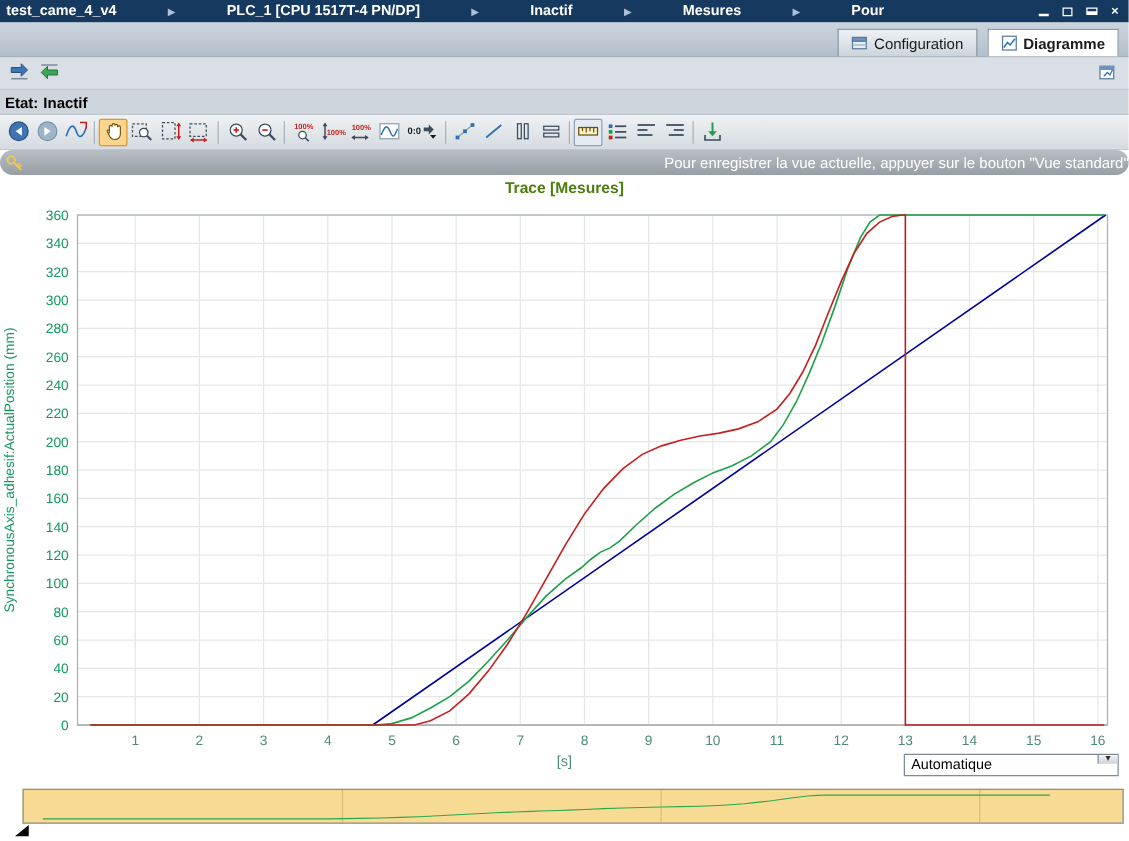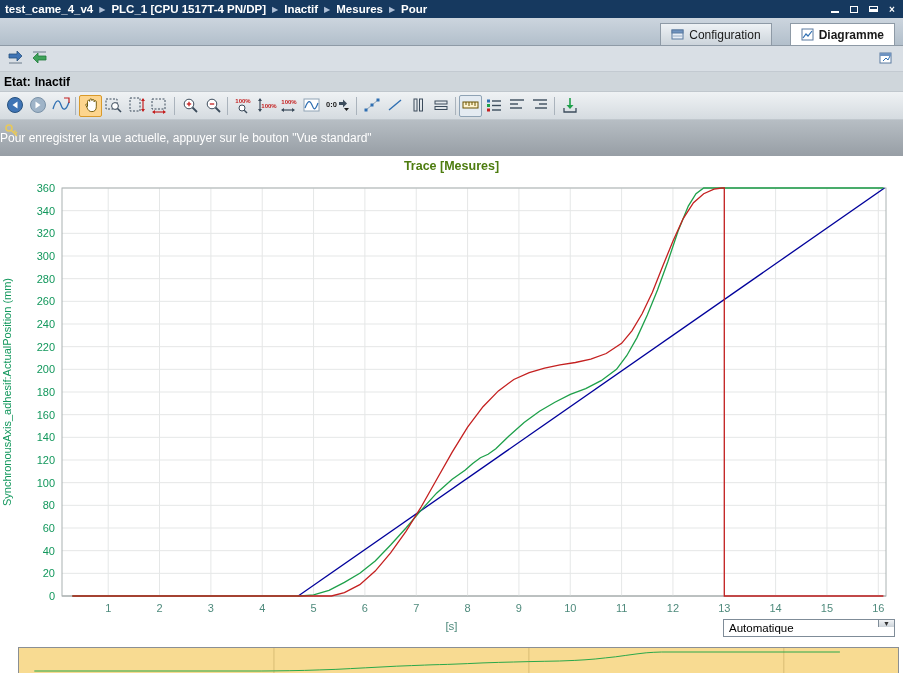--- a/index.html
+++ b/index.html
@@ -1,36 +1,36 @@
 <!DOCTYPE html>
 <html><head>
 <meta charset="utf-8">
 <style>
   *{box-sizing:border-box;margin:0;padding:0}
   html,body{width:903px;height:673px;overflow:hidden;background:#fff;
     font-family:"Liberation Sans","DejaVu Sans",sans-serif;}
 
   
   .breadcrumb{height:18px;background:#16395f;display:flex;align-items:center;
-    color:#fff;font-size:11.5px;font-weight:bold;padding:0 5px;}
+    color:#fff;font-size:11.5px;font-weight:bold;padding:0 5px;gap:35px;}
   .crumb{cursor:default;white-space:nowrap}
   .crumb-sep{color:#aebfd6;font-size:8px;margin:0 6px}
   .win-controls{margin-left:auto;display:flex;align-items:center;gap:7px}
   .wc{width:12px;height:12px;display:flex;align-items:center;justify-content:center;color:#fff;font-size:10px}
   .wc .bar{width:8px;height:2px;background:#fff;margin-top:6px}
   .wc .sq{width:8px;height:7px;border:1px solid #fff}
   .wc .dock{width:9px;height:6px;border:1px solid #fff;border-bottom-width:3px}
 
   
   .tabrow{height:28px;background:linear-gradient(#ccd5de,#b2bfcb);
     display:flex;align-items:flex-end;justify-content:flex-end;
     padding-right:8px;border-bottom:1px solid #8e9aa6;}
   .tab{height:22px;display:flex;align-items:center;gap:5px;padding:0 10px;
     font-size:12px;color:#1a1a1a;border:1px solid #8e9aa6;border-bottom:none;
-    background:linear-gradient(#eef2f5,#ccd4db);margin-left:18px;cursor:default}
+    background:linear-gradient(#eef2f5,#ccd4db);margin-left:8px;cursor:default}
   .tab.active{background:#fff;font-weight:bold}
 
   
   .toolbar2{height:26px;background:#d9dfe5;display:flex;align-items:center;
     padding:0 4px;border-bottom:1px solid #c3cad1;position:relative;}
   .toolbar2 .right-btn{position:absolute;right:6px;top:3px}
 
   
   .statusrow{height:20px;background:#cfd6db;display:flex;align-items:center;
     font-size:12px;font-weight:bold;color:#000;padding-left:4px;
@@ -40,22 +40,22 @@
   
   .toolbar{height:28px;background:linear-gradient(#eff2f4,#d5dbe0);
     display:flex;align-items:center;padding:0 3px;border-bottom:1px solid #c0c7cd;}
   .tbtn{min-width:23px;height:22px;display:flex;justify-content:center;
     border:1px solid transparent;border-radius:2px;cursor:default}
   .tbtn.pressed{background:#fdd58e;border-color:#d99a2b}
   .tbtn.outlined{background:#e4ebf2;border-color:#8fa3b5}
   .tsep{width:1px;height:18px;background:#aab3bc;margin:0 3px}
 
   
-  .infobar{height:36px;background:linear-gradient(#b7bec4,#979ea5);color:#fff;
-    font-size:12px;display:flex;align-items:center;justify-content:flex-start;position:relative;}
+  .infobar{height:20px;background:linear-gradient(#b7bec4,#979ea5);color:#fff;
+    font-size:12px;display:flex;align-items:center;justify-content:flex-end;position:relative;border-radius:10px;}
   .infobar .key{position:absolute;left:4px;top:2px}
 
   
   .titlerow{height:20px;display:flex;align-items:center;justify-content:center;
     font-size:12.5px;font-weight:bold;background:#fff;color:#4d7c0f}
   #main-chart{display:block}
   .ytick{font-size:11px;fill:#12975c}
   .xtick{font-size:11px;fill:#4e8a7c}
   .ylabel{font-size:11px;fill:#12975c}
 

